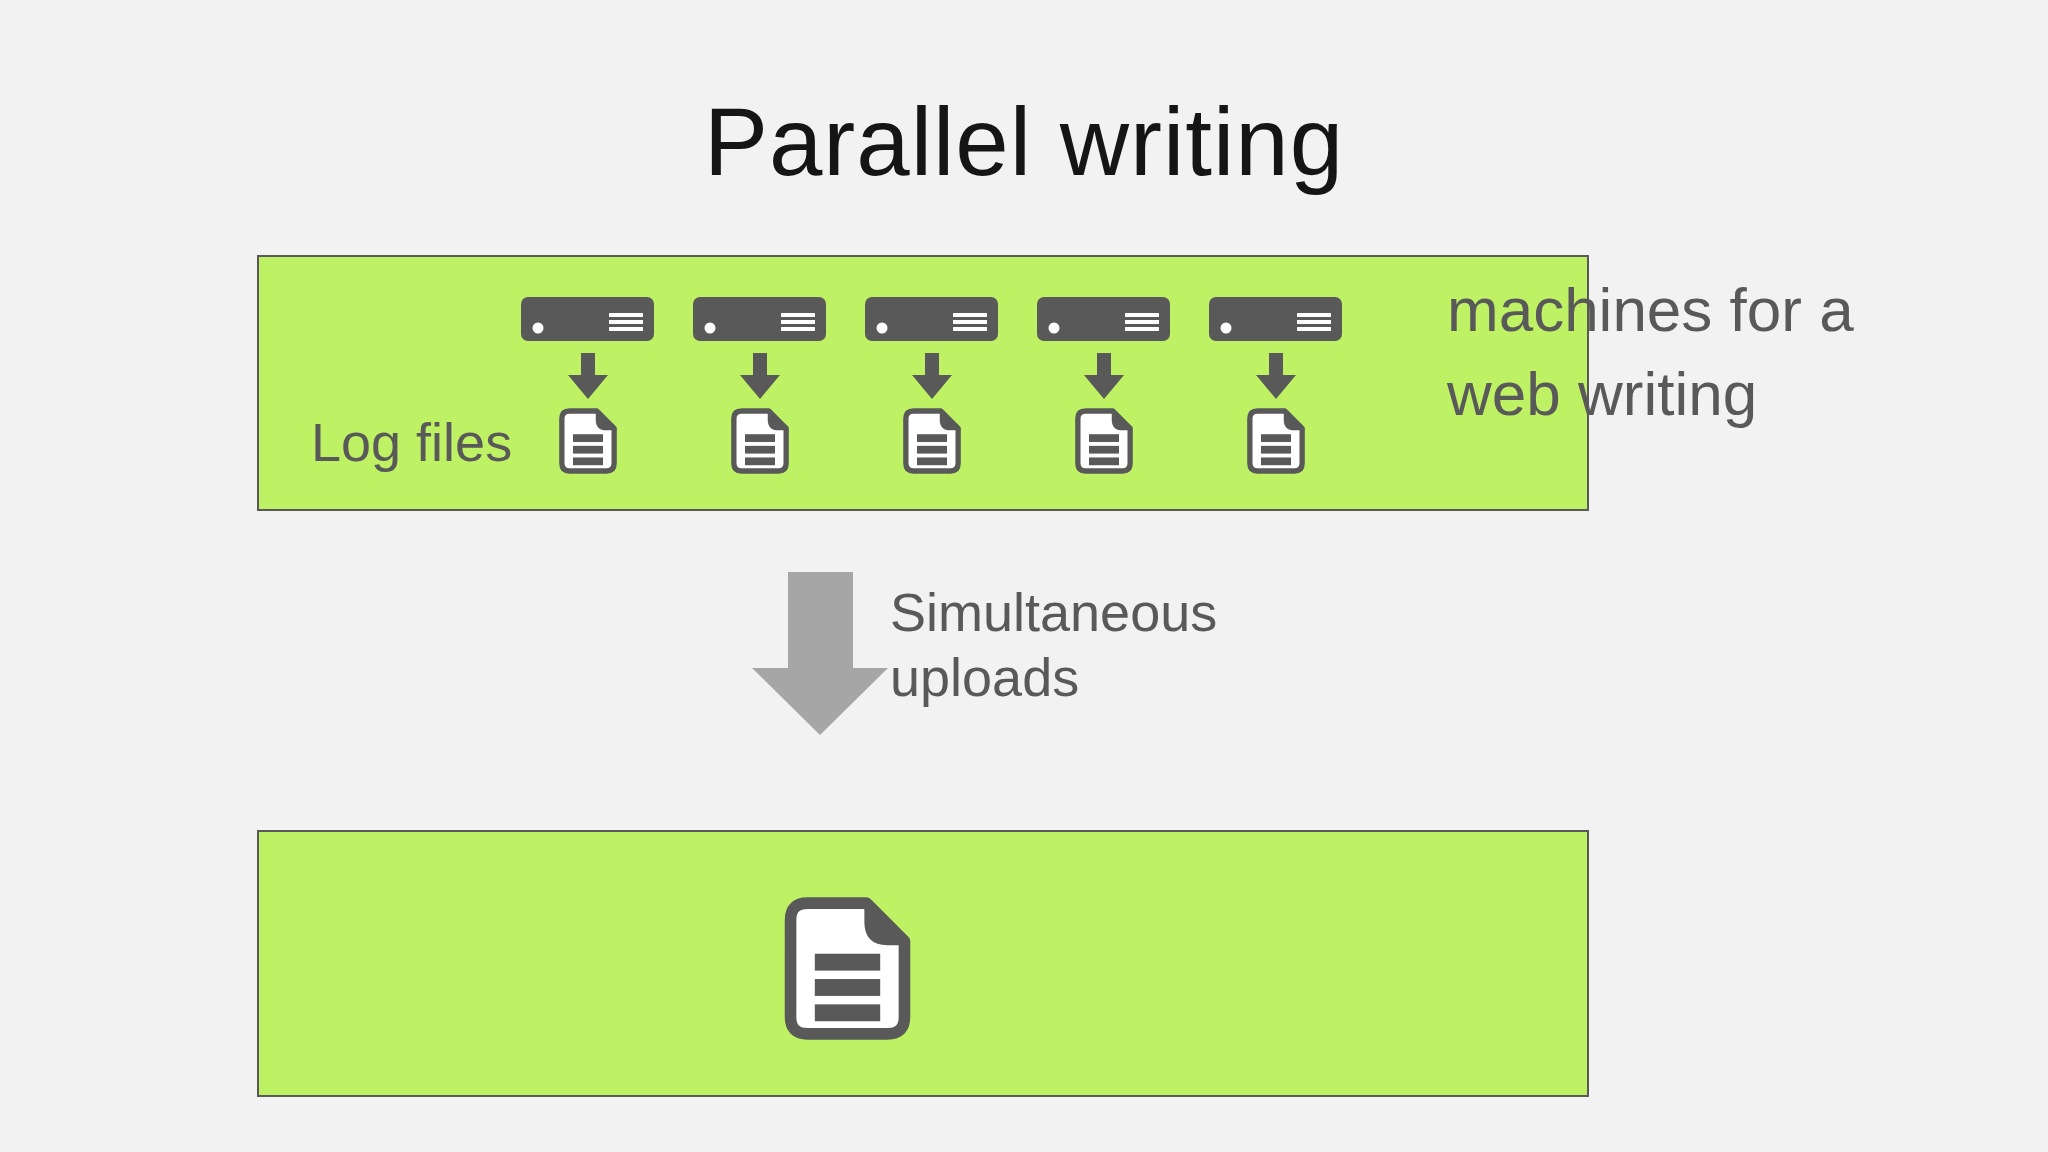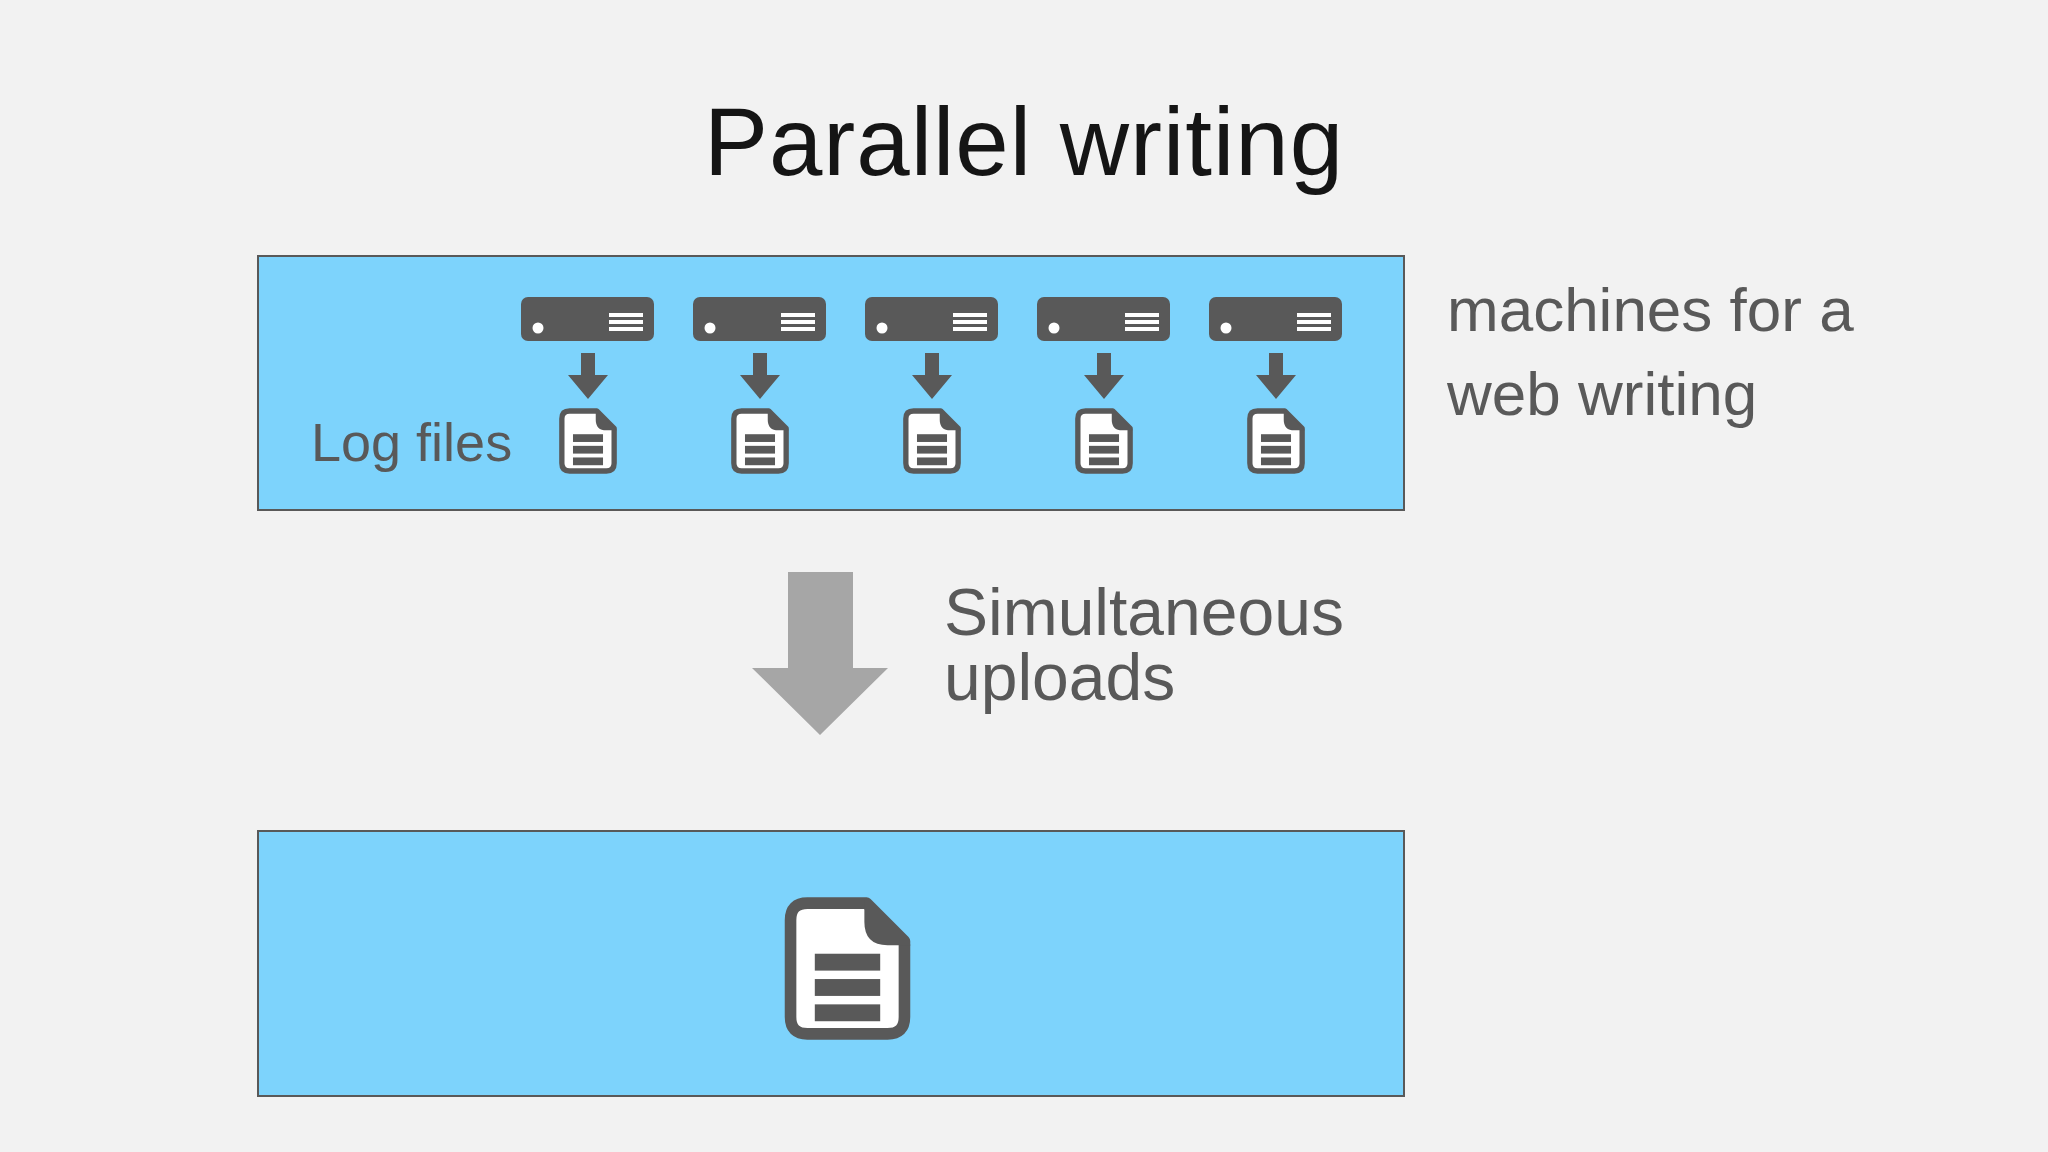--- a/index.html
+++ b/index.html
@@ -19,22 +19,22 @@
     text-align:center;
     font-size:96px;
     font-weight:300;
     letter-spacing:1px;
     color:#151515;
     line-height:1;
   }
   .panel {
     position:absolute;
     left:257px;
-    width:1148px;
-    background:#7dd3fc;
+    width:1332px;
+    background:#bef264;
     border:2px solid #595959;
     box-sizing:border-box;
   }
   .top-panel   { top:255px; height:256px; }
   .bottom-panel{ top:830px; height:267px; }
 
   .log-label {
     position:absolute;
     left:52px; top:158px;
     font-size:54px;
@@ -69,22 +69,22 @@
     white-space:nowrap;
   }
   .big-arrow-svg {
     position:absolute;
     left:752px; top:572px;
     width:136px; height:164px;
     display:block;
   }
   .upload-caption {
     position:absolute;
-    left:944px; top:580px;
-    font-size:66px;
+    left:890px; top:580px;
+    font-size:54px;
     font-weight:300;
     color:#595959;
     line-height:65px;
     white-space:nowrap;
   }
   .azure-label {
     position:absolute;
     left:14px; top:14px;
     font-size:64px;
     font-weight:300;

